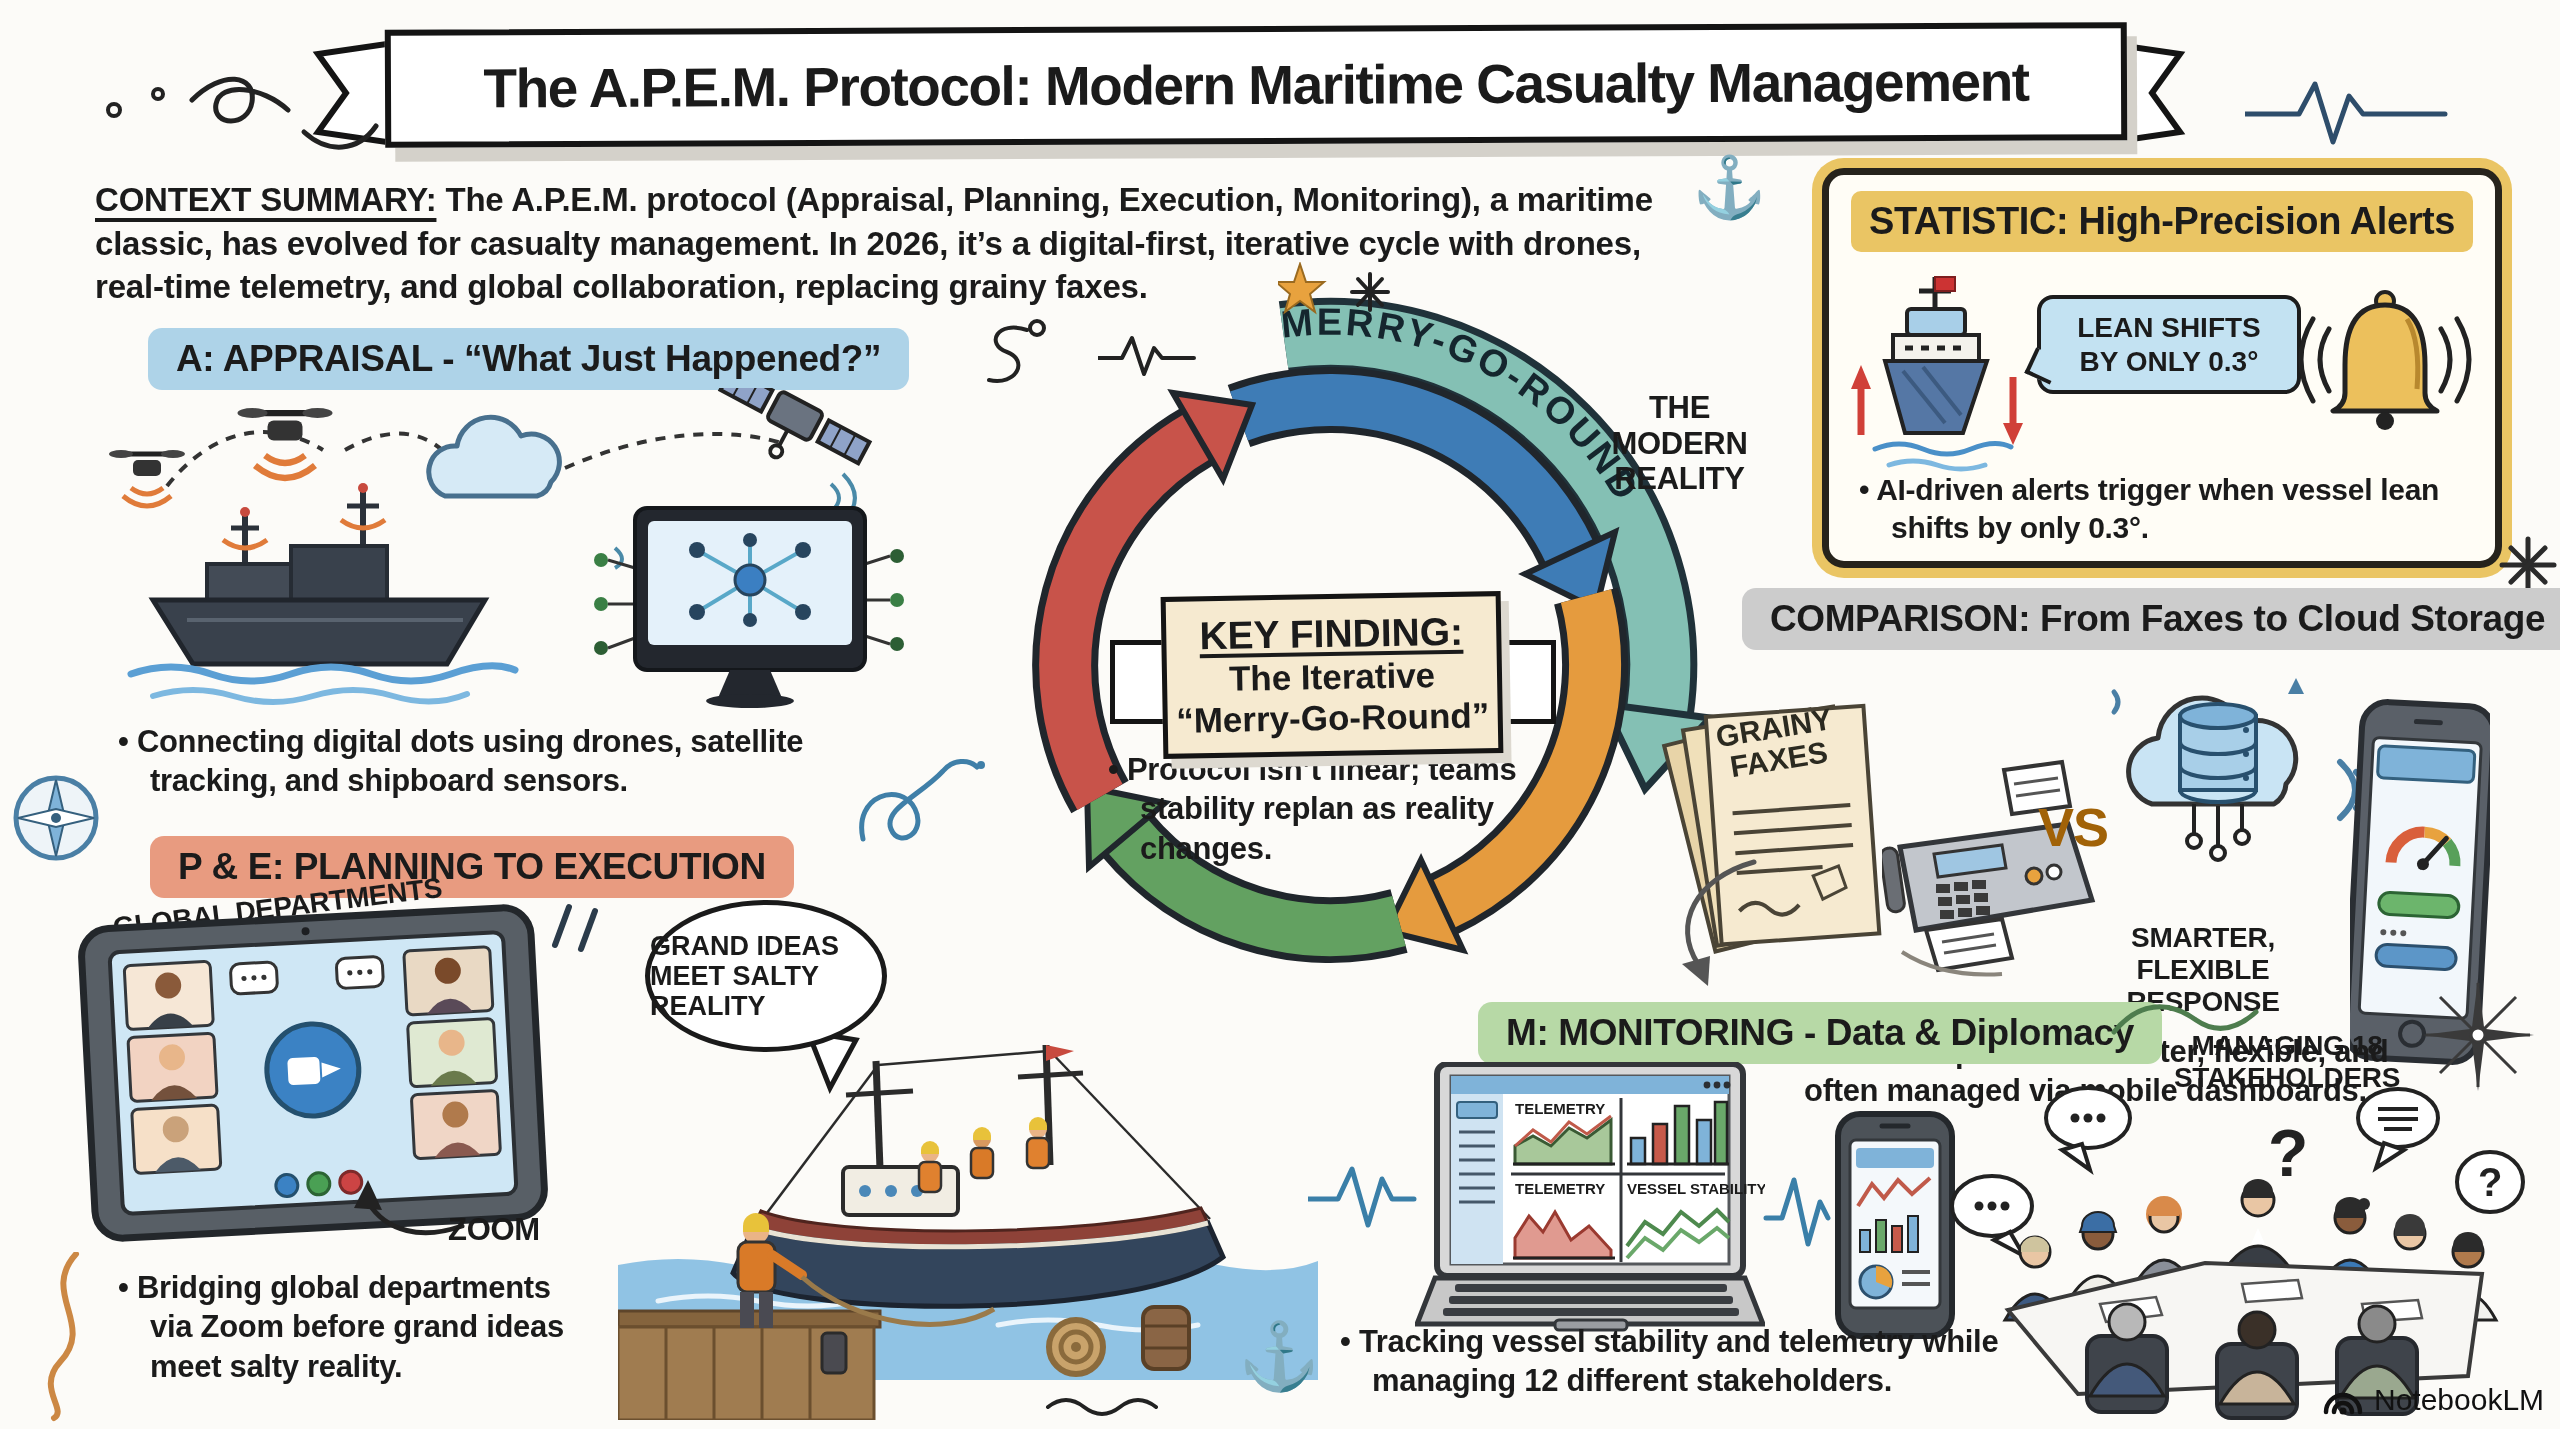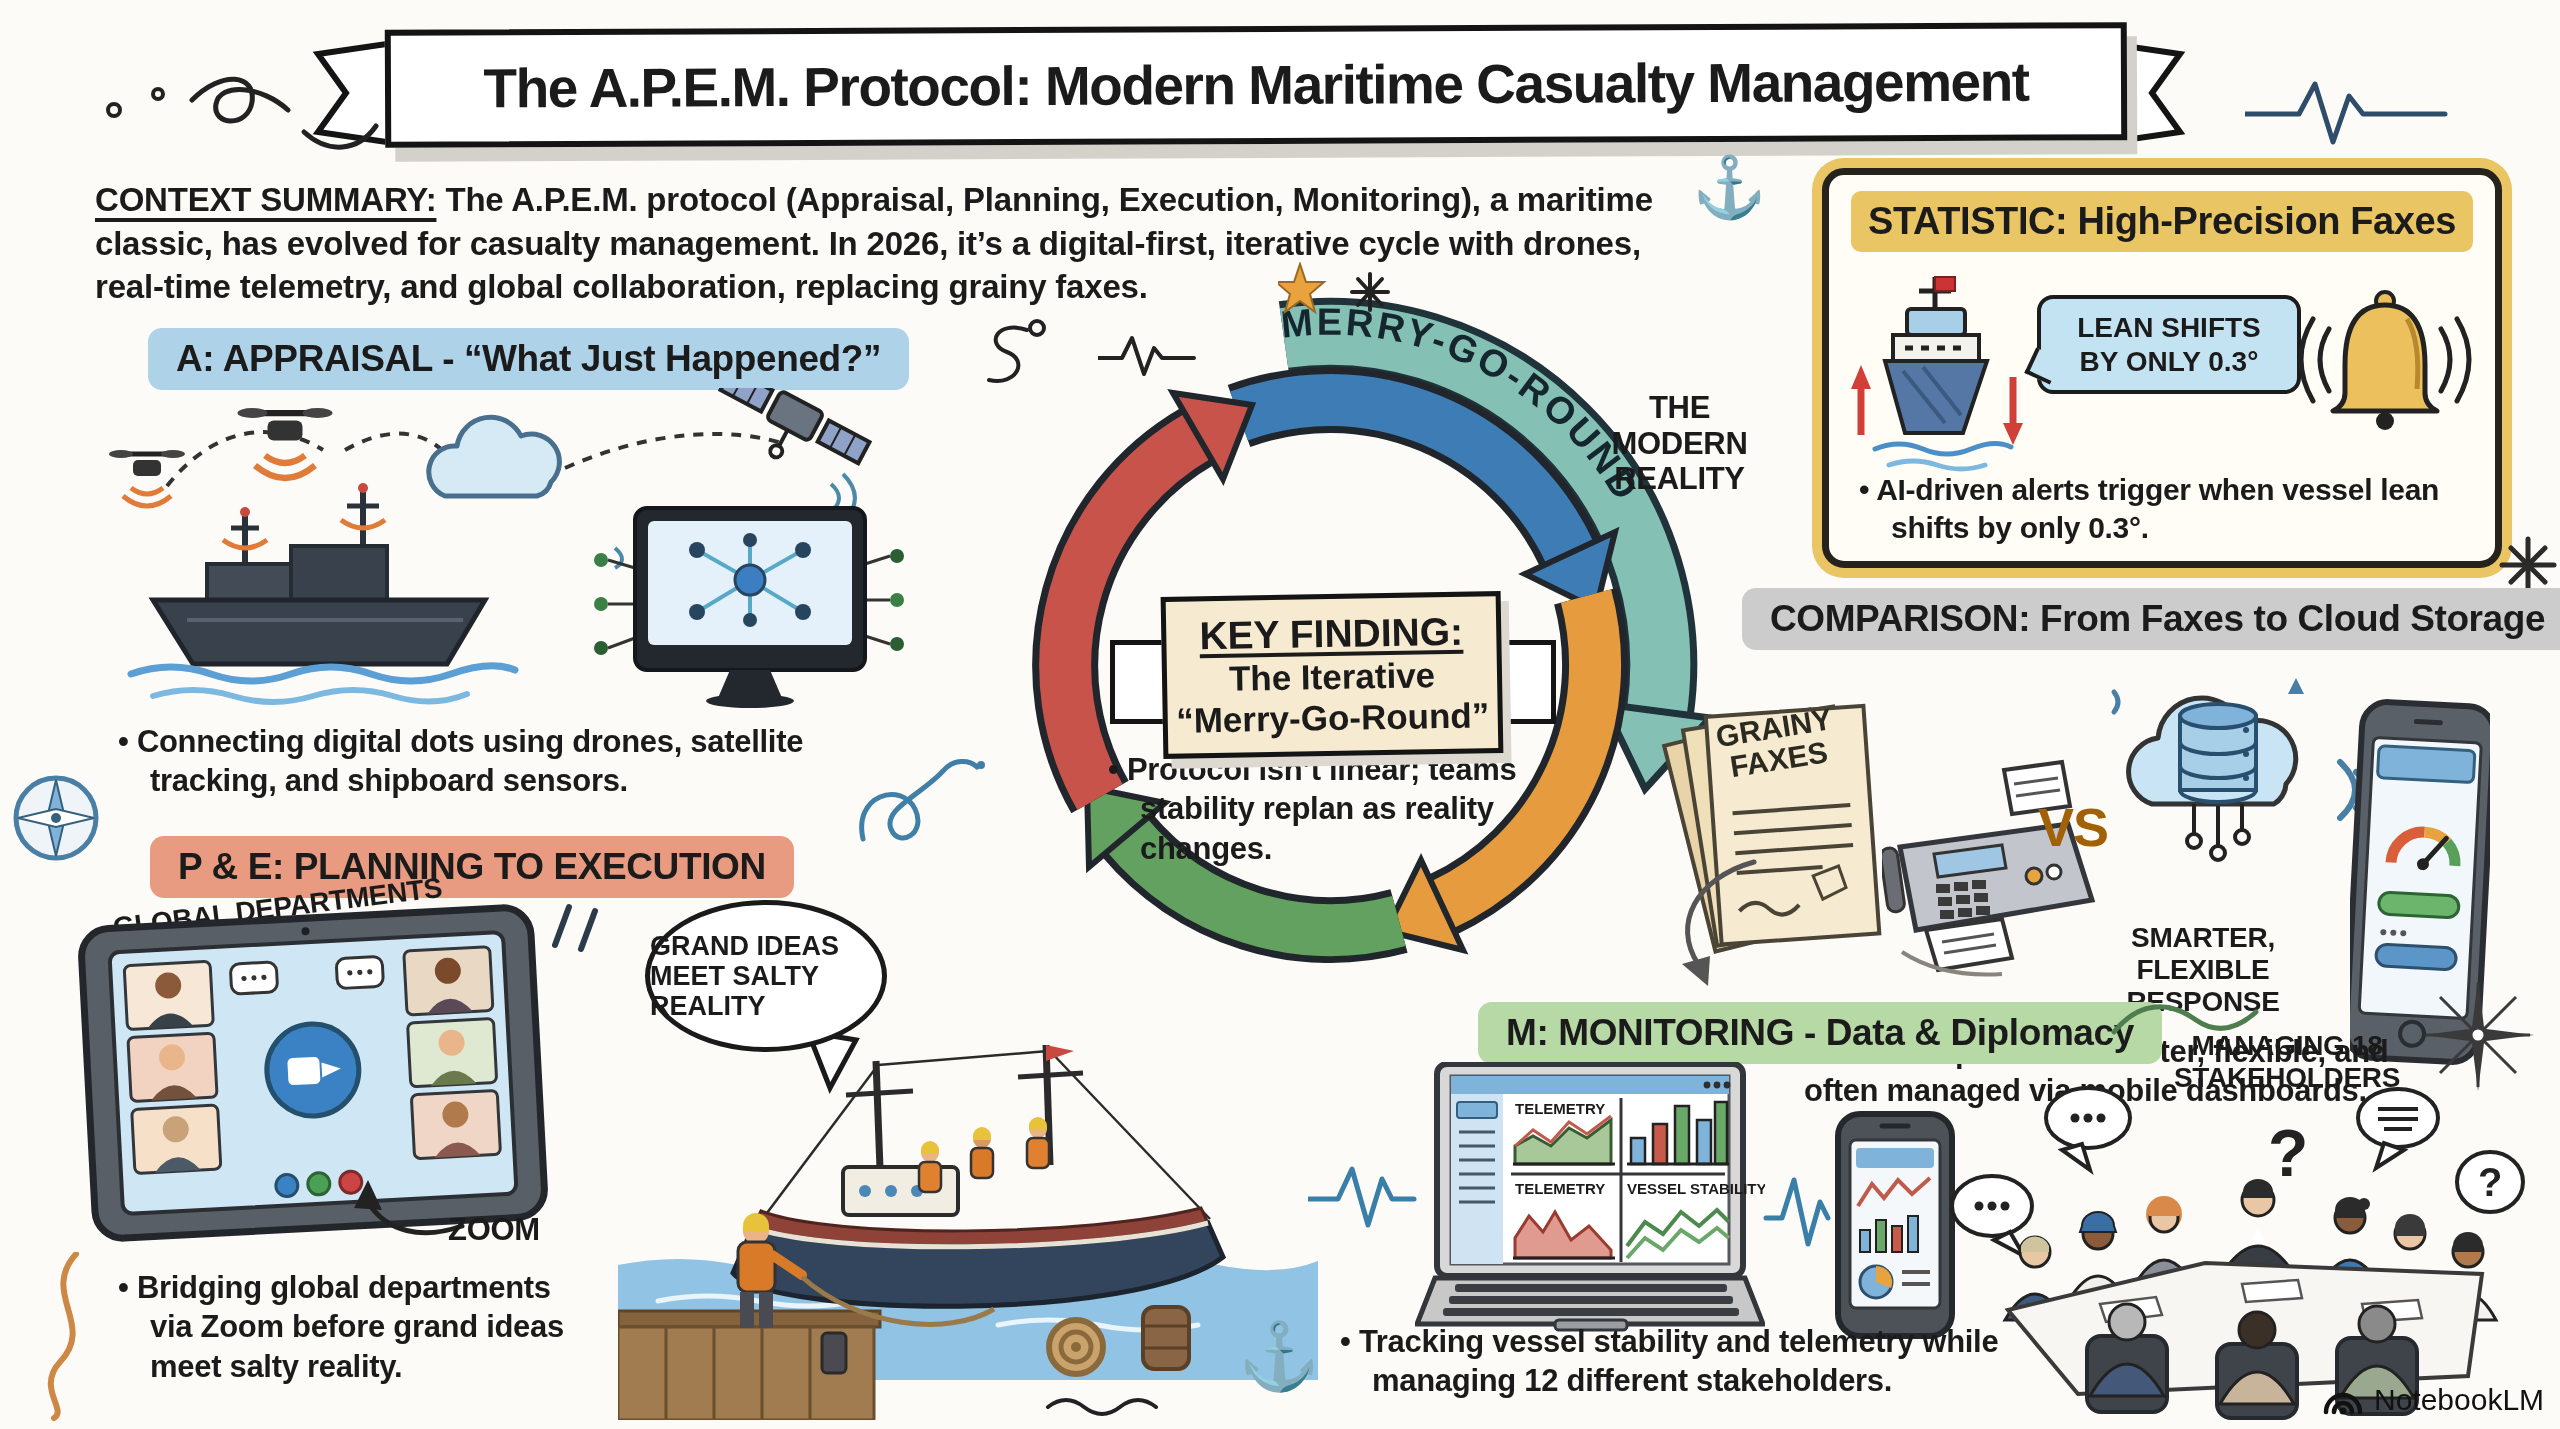--- a/index.html
+++ b/index.html
@@ -407,21 +407,21 @@
     <path d="M62,12 C32,2 20,26 42,34 C64,42 52,68 24,62" fill="none" stroke="#222" stroke-width="4" stroke-linecap="round"></path>
     <circle cx="72" cy="10" r="7" fill="none" stroke="#222" stroke-width="4"></circle>
   </svg>
   <svg class="abs" style="left:1098px;top:330px" width="100" height="50">
     <polyline points="0,28 24,28 34,8 46,44 56,18 64,28 96,28" fill="none" stroke="#222" stroke-width="4" stroke-linejoin="round" stroke-linecap="round"></polyline>
   </svg>
   <div class="abs" style="left:1692px;top:152px;font-size:60px;color:#2e4d6b">⚓</div>
   <div class="abs" style="left:1238px;top:1318px;font-size:66px;color:#232d36">⚓</div>
 
   <div class="stat-card">
-    <div class="stat-header">STATISTIC: High-Precision Faxes</div>
+    <div class="stat-header">STATISTIC: High-Precision Alerts</div>
     <svg class="abs" style="left:22px;top:92px" width="175" height="210" viewBox="0 0 175 210">
       <line x1="84" y1="10" x2="84" y2="42" stroke="#222" stroke-width="5"></line>
       <line x1="68" y1="24" x2="100" y2="24" stroke="#222" stroke-width="5"></line>
       <rect x="84" y="10" width="20" height="14" fill="#cc3333" stroke="#7e1f1f" stroke-width="2"></rect>
       <rect x="56" y="42" width="58" height="26" rx="4" fill="#a8cfe8" stroke="#222" stroke-width="4"></rect>
       <rect x="42" y="68" width="86" height="26" fill="#f4f2ec" stroke="#222" stroke-width="4"></rect>
       <g stroke="#222" stroke-width="5">
           <line x1="54" y1="81" x2="62" y2="81"></line>
           <line x1="70" y1="81" x2="78" y2="81"></line>
           <line x1="86" y1="81" x2="94" y2="81"></line>

